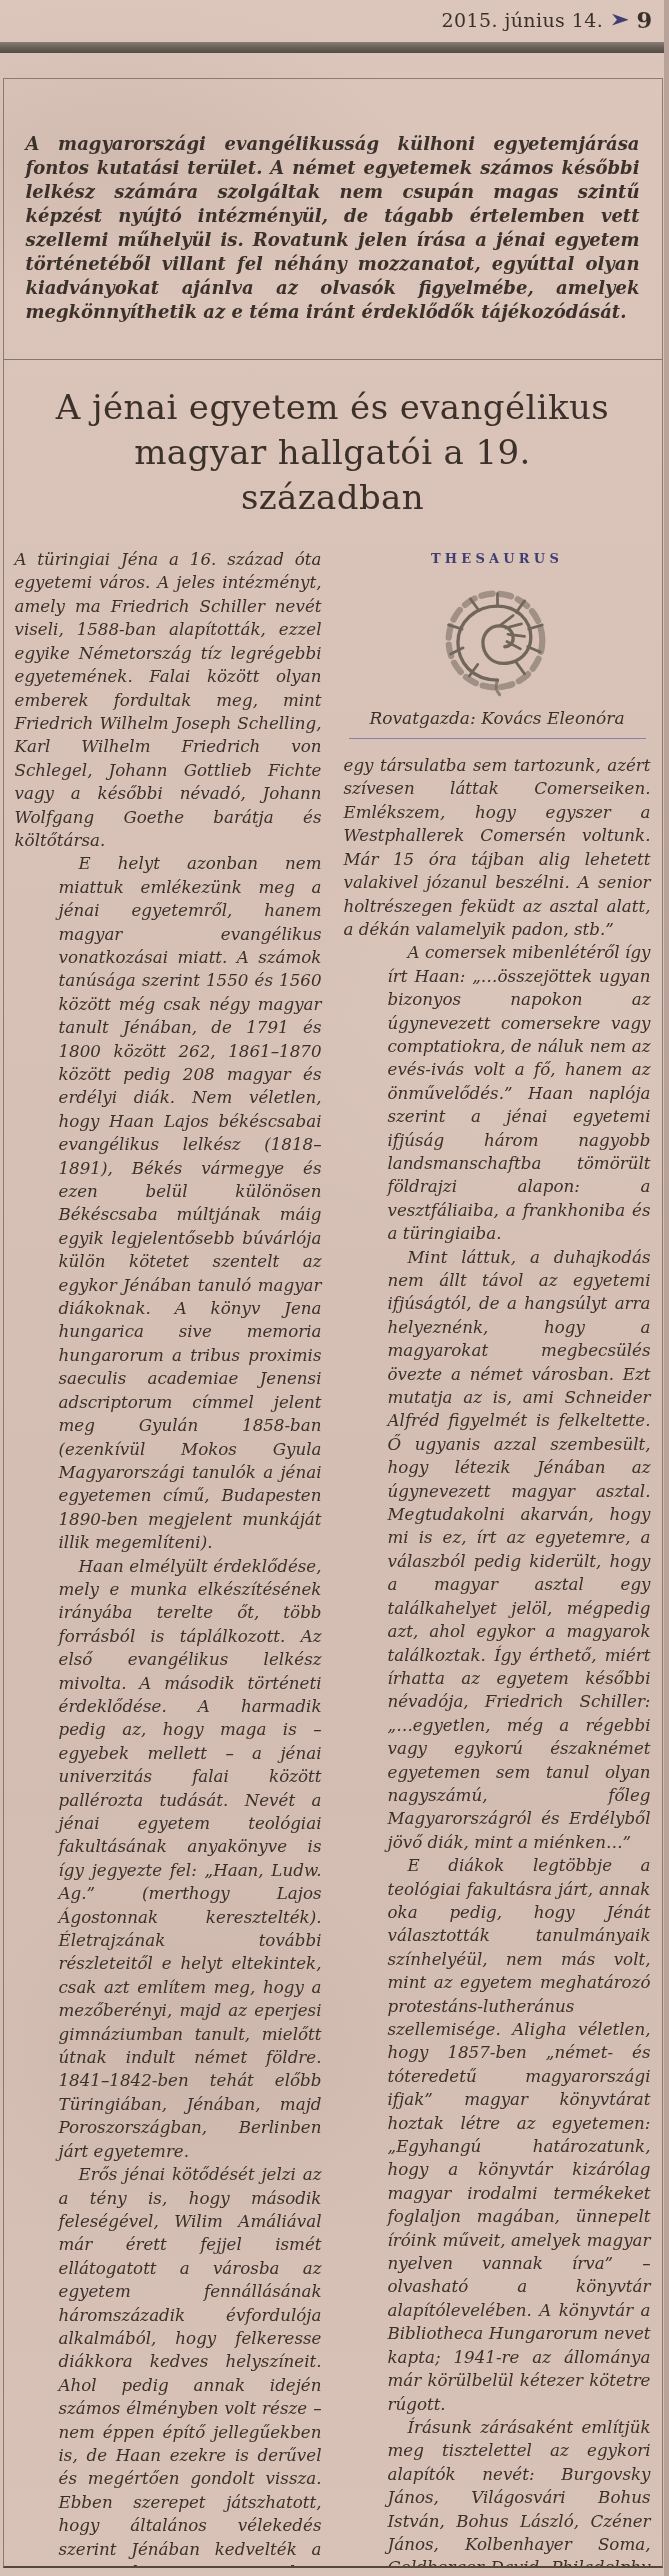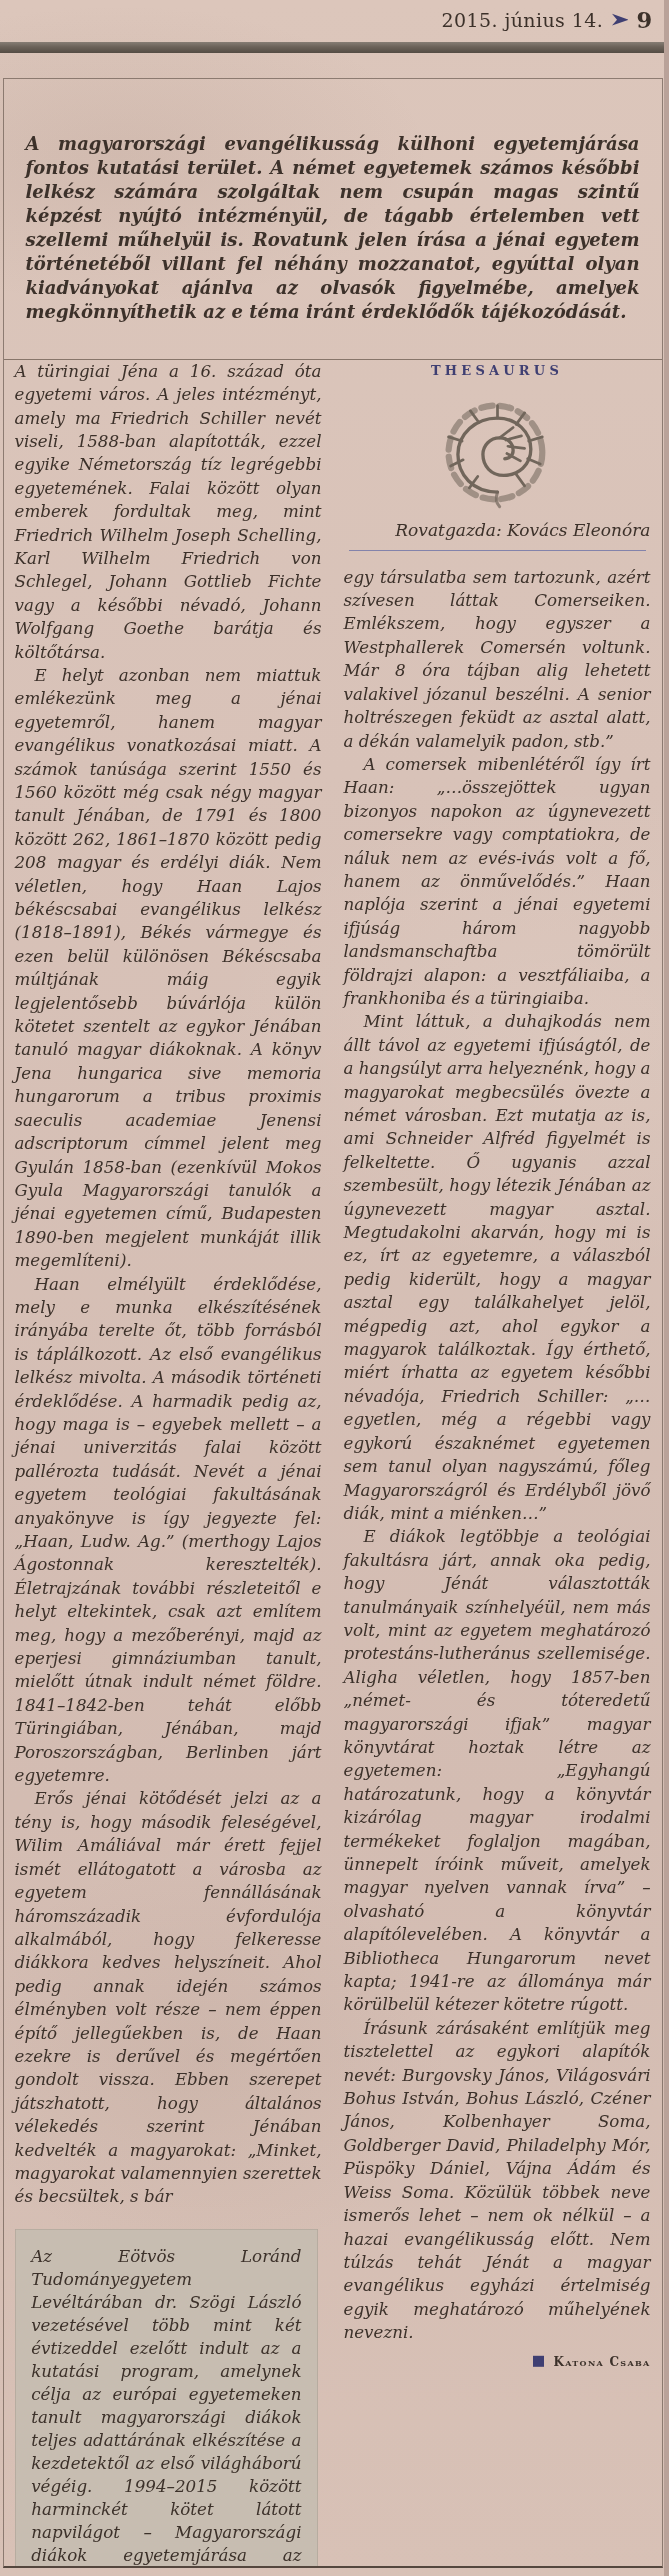--- a/index.html
+++ b/index.html
@@ -71,32 +71,32 @@
     padding:0 11px;
   }
   .col{flex:1;min-width:0;}
   .col p{
     margin:0;
     font-size:16.7px;
     line-height:23.4px;
     text-align:justify;
     font-style:italic;
   }
-  .col p.indent{text-indent:20px;}
+  .col p.indent{text-indent:20px;margin-left:44px;}
   
   .thesaurus{text-align:center;margin-bottom:11.7px;}
   .thesaurus .heading{
     margin-top:3.3px;
     font-size:13px;font-weight:bold;
     letter-spacing:4.2px;
     color:var(--navy);
   }
   .thesaurus .ornament{margin:11.7px auto 3.3px auto;width:125px;height:125px;}
   .thesaurus .editor{
-    font-style:italic;font-size:17px;margin-top:5px;text-align:right;
+    font-style:italic;font-size:17px;margin-top:5px;
   }
   .thesaurus .divider{
     border-top:0.8px solid #8383ab;
     margin:10px 5px 15px 5px;
   }
   
   .infobox{
     margin:20px 3.3px 0 0;
     background:var(--box);
     padding:16.7px 16.7px 18.4px 16.7px;
@@ -137,20 +137,21 @@
   </div>
 
   <div class="topbar"></div>
 
   <div class="frame">
 
     <p class="lede">A magyarországi evangélikusság külhoni egyetemjárása fontos kutatási terület. A német egyetemek számos későbbi lelkész számára szolgáltak nem csupán magas szintű képzést nyújtó intézményül, de tágabb értelemben vett szellemi műhelyül is. Rovatunk jelen írása a jénai egyetem történetéből villant fel néhány mozzanatot, egyúttal olyan kiadványokat ajánlva az olvasók figyelmébe, amelyek megkönnyíthetik az e téma iránt érdeklődők tájékozódását.</p>
 
     <div class="title-sep"></div>
 
+    <h1 class="title">A jénai egyetem és evangélikus magyar hallgatói a 19. században</h1>
 
     <div class="columns">
 
       <div class="col">
         <p>A türingiai Jéna a 16. század óta egyetemi város. A jeles intézményt, amely ma Friedrich Schiller nevét viseli, 1588-ban alapították, ezzel egyike Németország tíz legrégebbi egyetemének. Falai között olyan emberek fordultak meg, mint Friedrich Wilhelm Joseph Schelling, Karl Wilhelm Friedrich von Schlegel, Johann Gottlieb Fichte vagy a későbbi névadó, Johann Wolfgang Goethe barátja és költőtársa.</p>
         <p class="indent">E helyt azonban nem miattuk emlékezünk meg a jénai egyetemről, hanem magyar evangélikus vonatkozásai miatt. A számok tanúsága szerint 1550 és 1560 között még csak négy magyar tanult Jénában, de 1791 és 1800 között 262, 1861–1870 között pedig 208 magyar és erdélyi diák. Nem véletlen, hogy Haan Lajos békéscsabai evangélikus lelkész (1818–1891), Békés vármegye és ezen belül különösen Békéscsaba múltjának máig egyik legjelentősebb búvárlója külön kötetet szentelt az egykor Jénában tanuló magyar diákoknak. A könyv Jena hungarica sive memoria hungarorum a tribus proximis saeculis academiae Jenensi adscriptorum címmel jelent meg Gyulán 1858-ban (ezenkívül Mokos Gyula Magyarországi tanulók a jénai egyetemen című, Budapesten 1890-ben megjelent munkáját illik megemlíteni).</p>
         <p class="indent">Haan elmélyült érdeklődése, mely e munka elkészítésének irányába terelte őt, több forrásból is táplálkozott. Az első evangélikus lelkész mivolta. A második történeti érdeklődése. A harmadik pedig az, hogy maga is – egyebek mellett – a jénai univerzitás falai között pallérozta tudását. Nevét a jénai egyetem teológiai fakultásának anyakönyve is így jegyezte fel: „Haan, Ludw. Ag.” (merthogy Lajos Ágostonnak keresztelték). Életrajzának további részleteitől e helyt eltekintek, csak azt említem meg, hogy a mezőberényi, majd az eperjesi gimnáziumban tanult, mielőtt útnak indult német földre. 1841–1842-ben tehát előbb Türingiában, Jénában, majd Poroszországban, Berlinben járt egyetemre.</p>
         <p class="indent">Erős jénai kötődését jelzi az a tény is, hogy második feleségével, Wilim Amáliával már érett fejjel ismét ellátogatott a városba az egyetem fennállásának háromszázadik évfordulója alkalmából, hogy felkeresse diákkora kedves helyszíneit. Ahol pedig annak idején számos élményben volt része – nem éppen építő jellegűekben is, de Haan ezekre is derűvel és megértően gondolt vissza. Ebben szerepet játszhatott, hogy általános vélekedés szerint Jénában kedvelték a magyarokat: „Minket, magyarokat valamennyien szerettek és becsültek, s bár</p>
 
         <div class="infobox">
@@ -170,21 +171,21 @@
                 <path stroke-width="2.6" d="M60 27 L60 15 M78 33 L86 22 M90 49 L103 45 M89 66 L101 71 M78 81 L86 92 M42 31 L34 20 M26 49 L13 45 M27 67 L15 73 M41 83 L33 94"></path>
                 <path stroke-width="2.6" d="M62 46 L75 36 M68 48 L83 44 M70 54 L86 56 M69 61 L82 68"></path>
                 <path stroke-width="3" d="M60 98 C58 104 58 108 62 112" opacity="0.7"></path>
               </g>
             </svg>
           </div>
           <div class="editor">Rovatgazda: Kovács Eleonóra</div>
           <div class="divider"></div>
         </div>
 
-        <p>egy társulatba sem tartozunk, azért szívesen láttak Comerseiken. Emlékszem, hogy egyszer a Westphallerek Comersén voltunk. Már 8 óra tájban alig lehetett valakivel józanul beszélni. A senior holtrészegen feküdt az asztal alatt, a dékán valamelyik padon, stb.”</p>
+        <p>egy társulatba sem tartozunk, azért szívesen láttak Comerseiken. Emlékszem, hogy egyszer a Westphallerek Comersén voltunk. Már 15 óra tájban alig lehetett valakivel józanul beszélni. A senior holtrészegen feküdt az asztal alatt, a dékán valamelyik padon, stb.”</p>
         <p class="indent">A comersek mibenlétéről így írt Haan: „…összejöttek ugyan bizonyos napokon az úgynevezett comersekre vagy comptatiokra, de náluk nem az evés-ivás volt a fő, hanem az önművelődés.” Haan naplója szerint a jénai egyetemi ifjúság három nagyobb landsmanschaftba tömörült földrajzi alapon: a vesztfáliaiba, a frankhoniba és a türingiaiba.</p>
         <p class="indent">Mint láttuk, a duhajkodás nem állt távol az egyetemi ifjúságtól, de a hangsúlyt arra helyeznénk, hogy a magyarokat megbecsülés övezte a német városban. Ezt mutatja az is, ami Schneider Alfréd figyelmét is felkeltette. Ő ugyanis azzal szembesült, hogy létezik Jénában az úgynevezett magyar asztal. Megtudakolni akarván, hogy mi is ez, írt az egyetemre, a válaszból pedig kiderült, hogy a magyar asztal egy találkahelyet jelöl, mégpedig azt, ahol egykor a magyarok találkoztak. Így érthető, miért írhatta az egyetem későbbi névadója, Friedrich Schiller: „…egyetlen, még a régebbi vagy egykorú északnémet egyetemen sem tanul olyan nagyszámú, főleg Magyarországról és Erdélyből jövő diák, mint a miénken…”</p>
         <p class="indent">E diákok legtöbbje a teológiai fakultásra járt, annak oka pedig, hogy Jénát választották tanulmányaik színhelyéül, nem más volt, mint az egyetem meghatározó protestáns-lutheránus szellemisége. Aligha véletlen, hogy 1857-ben „német- és tóteredetű magyarországi ifjak” magyar könyvtárat hoztak létre az egyetemen: „Egyhangú határozatunk, hogy a könyvtár kizárólag magyar irodalmi termékeket foglaljon magában, ünnepelt íróink műveit, amelyek magyar nyelven vannak írva” – olvasható a könyvtár alapítólevelében. A könyvtár a Bibliotheca Hungarorum nevet kapta; 1941-re az állománya már körülbelül kétezer kötetre rúgott.</p>
         <p class="indent">Írásunk zárásaként említjük meg tisztelettel az egykori alapítók nevét: Burgovsky János, Világosvári Bohus István, Bohus László, Czéner János, Kolbenhayer Soma, Goldberger David, Philadelphy Mór, Püspöky Dániel, Vájna Ádám és Weiss Soma. Közülük többek neve ismerős lehet – nem ok nélkül – a hazai evangélikusság előtt. Nem túlzás tehát Jénát a magyar evangélikus egyházi értelmiség egyik meghatározó műhelyének nevezni.</p>
 
         <div class="signature">
           <span class="sig-square"></span><span>Katona Csaba</span>
         </div>
 
       </div>

